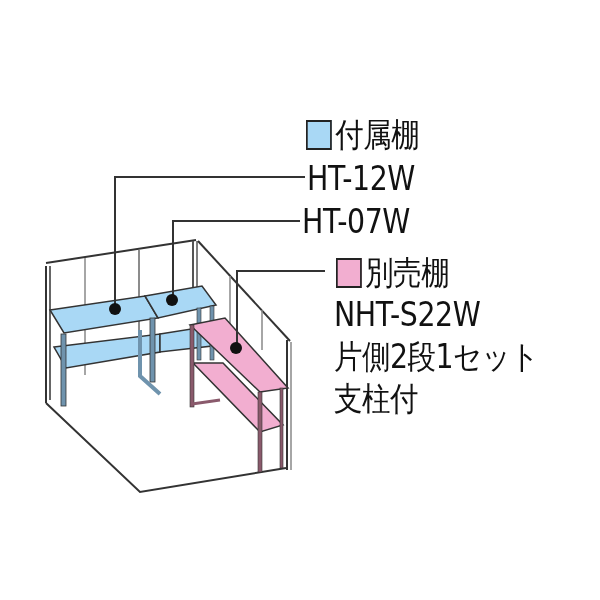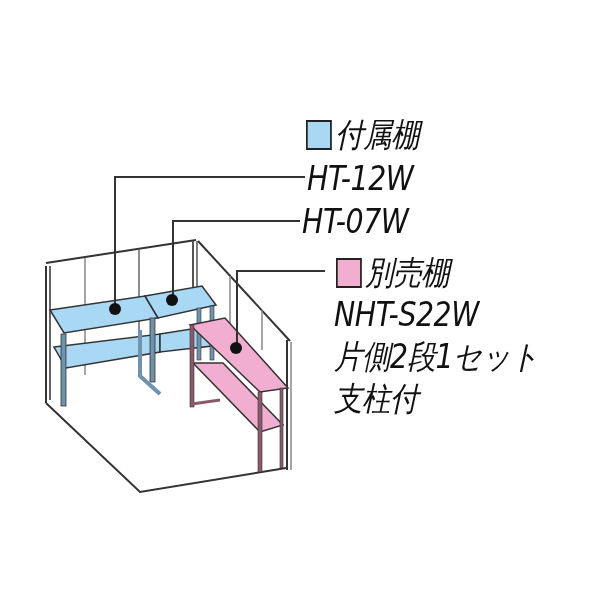--- a/index.html
+++ b/index.html
@@ -1,18 +1,18 @@
 <!DOCTYPE html>
 <html><head>
 <meta charset="utf-8">
 <style>
   html, body { margin: 0; padding: 0; background: #ffffff; }
   body { width: 600px; height: 600px; position: relative; overflow: hidden;
          font-family: "DejaVu Sans", "Liberation Sans", sans-serif; }
-  .stage { position: absolute; left: 0; top: 0; width: 600px; height: 600px; font-style: italic; }
+  .stage { position: absolute; left: 0; top: 0; width: 600px; height: 600px; }
   svg.drawing { position: absolute; left: 0; top: 0; }
   .label { position: absolute; color: #111; font-size: 33px; line-height: 1; white-space: nowrap;
            letter-spacing: -0.5px; transform: scaleX(0.86); transform-origin: left top; }
   .legend-row { display: flex; align-items: center; }
   .swatch { display: inline-block; width: 30px; height: 30px; border: 2.5px solid #222;
             box-sizing: border-box; margin-right: 4px; }
 </style>
 </head>
 <body>
 

